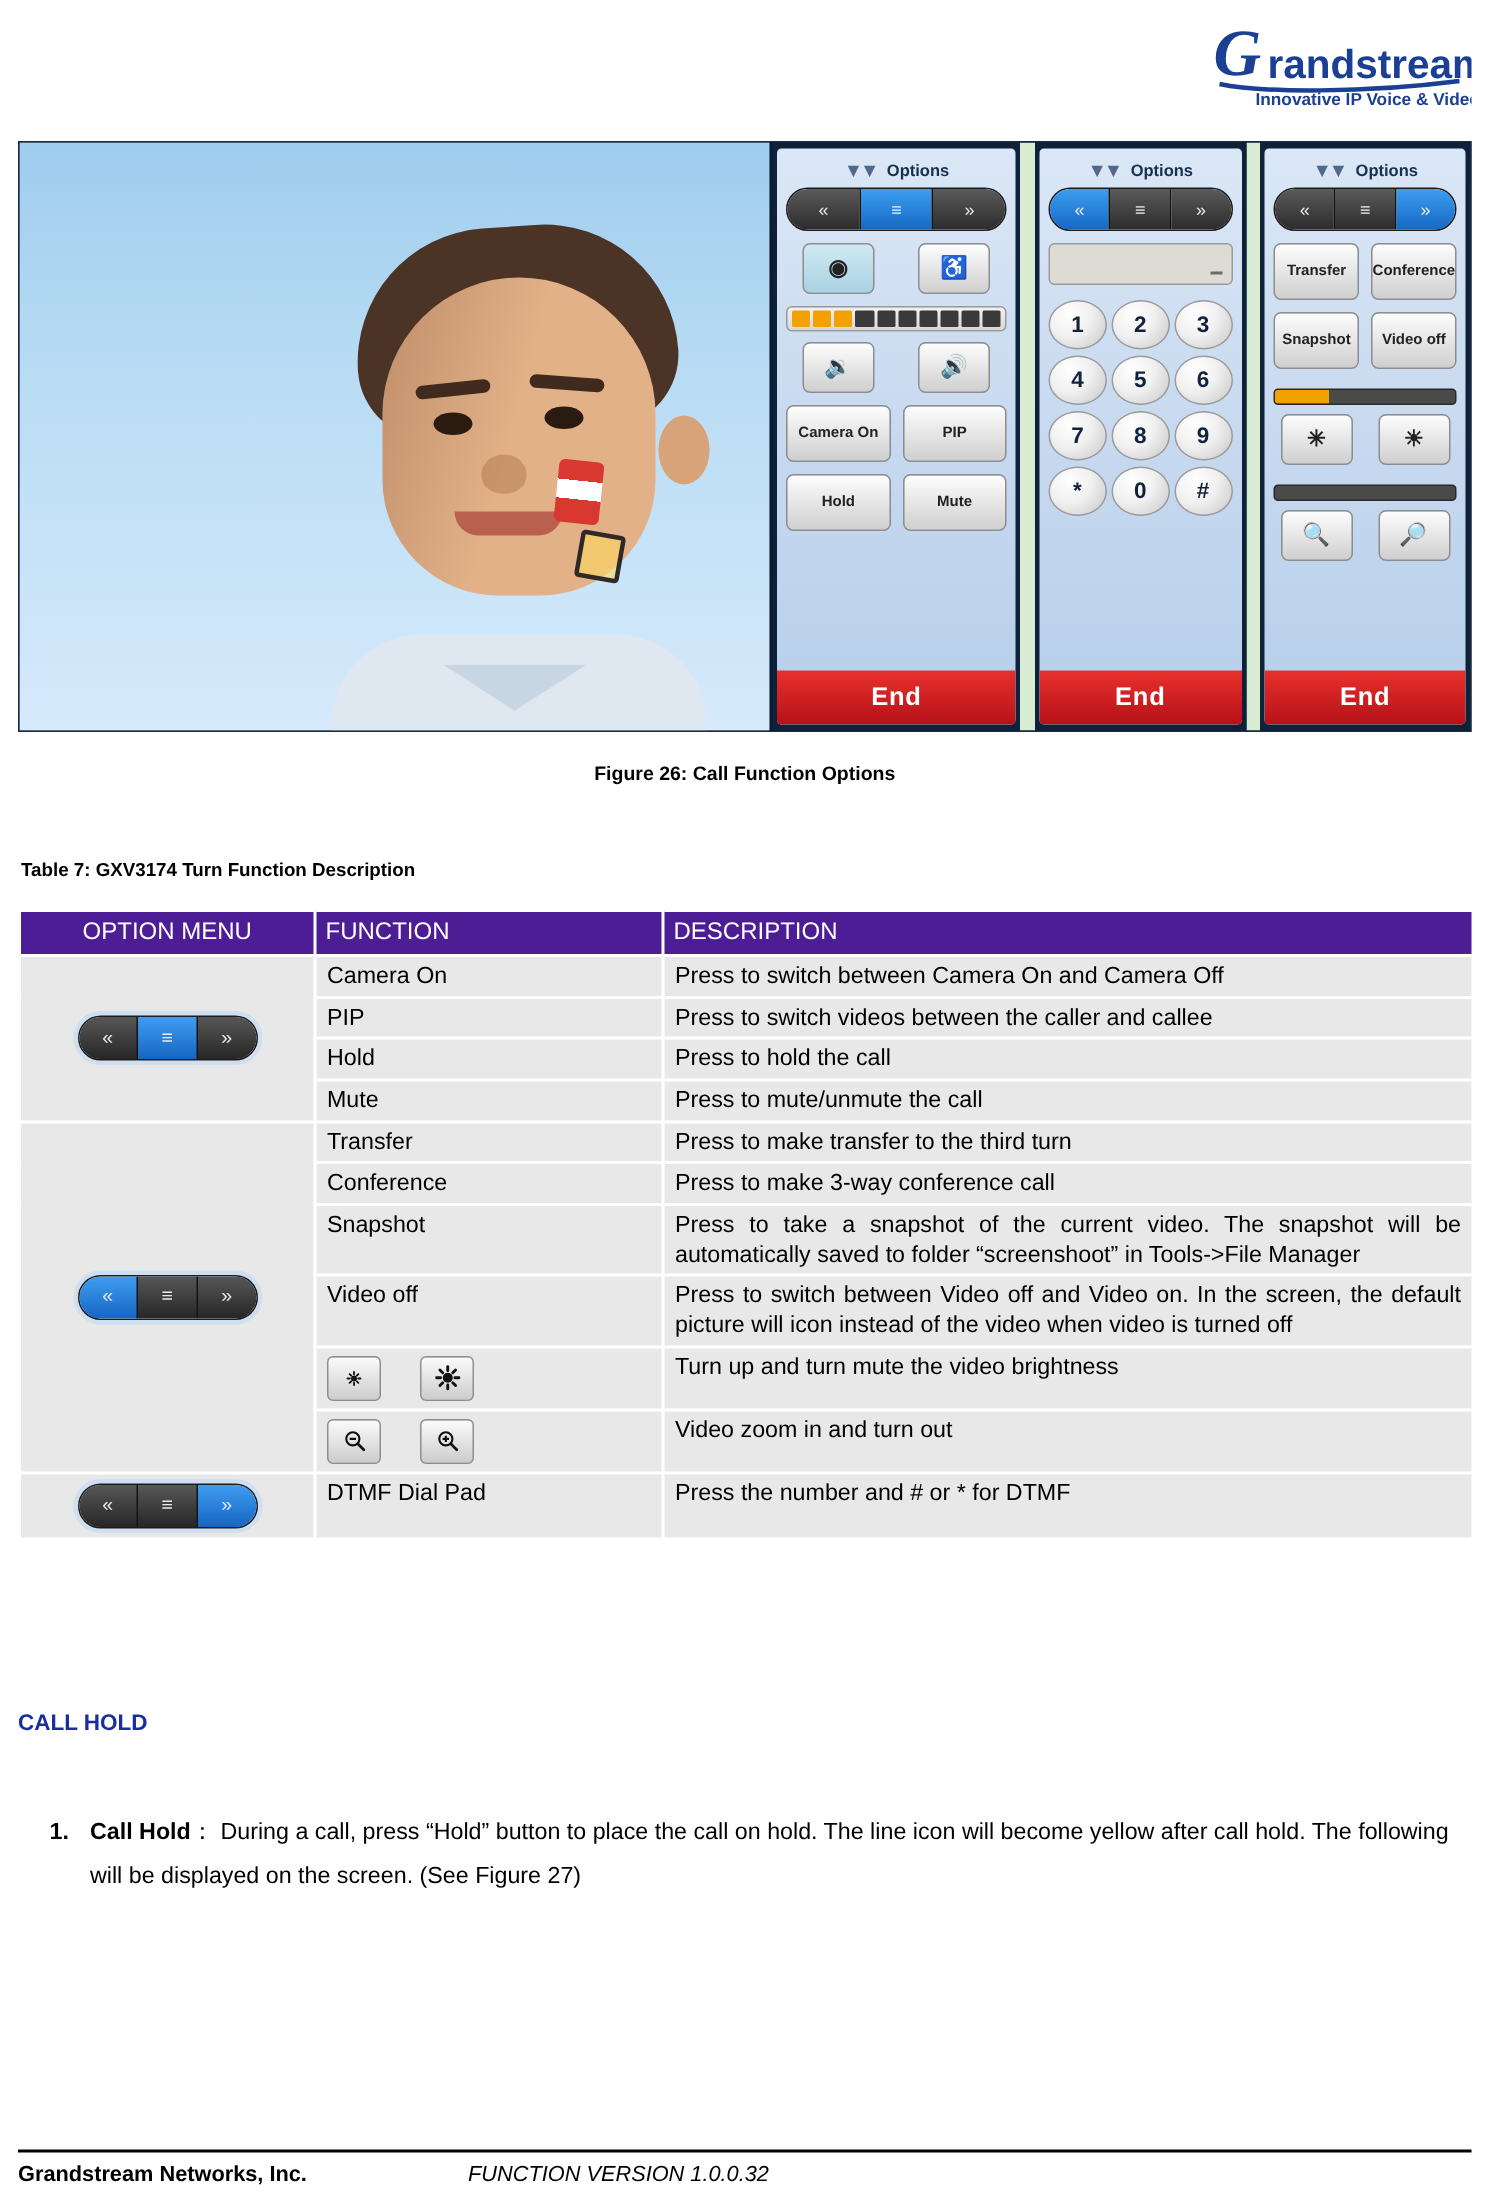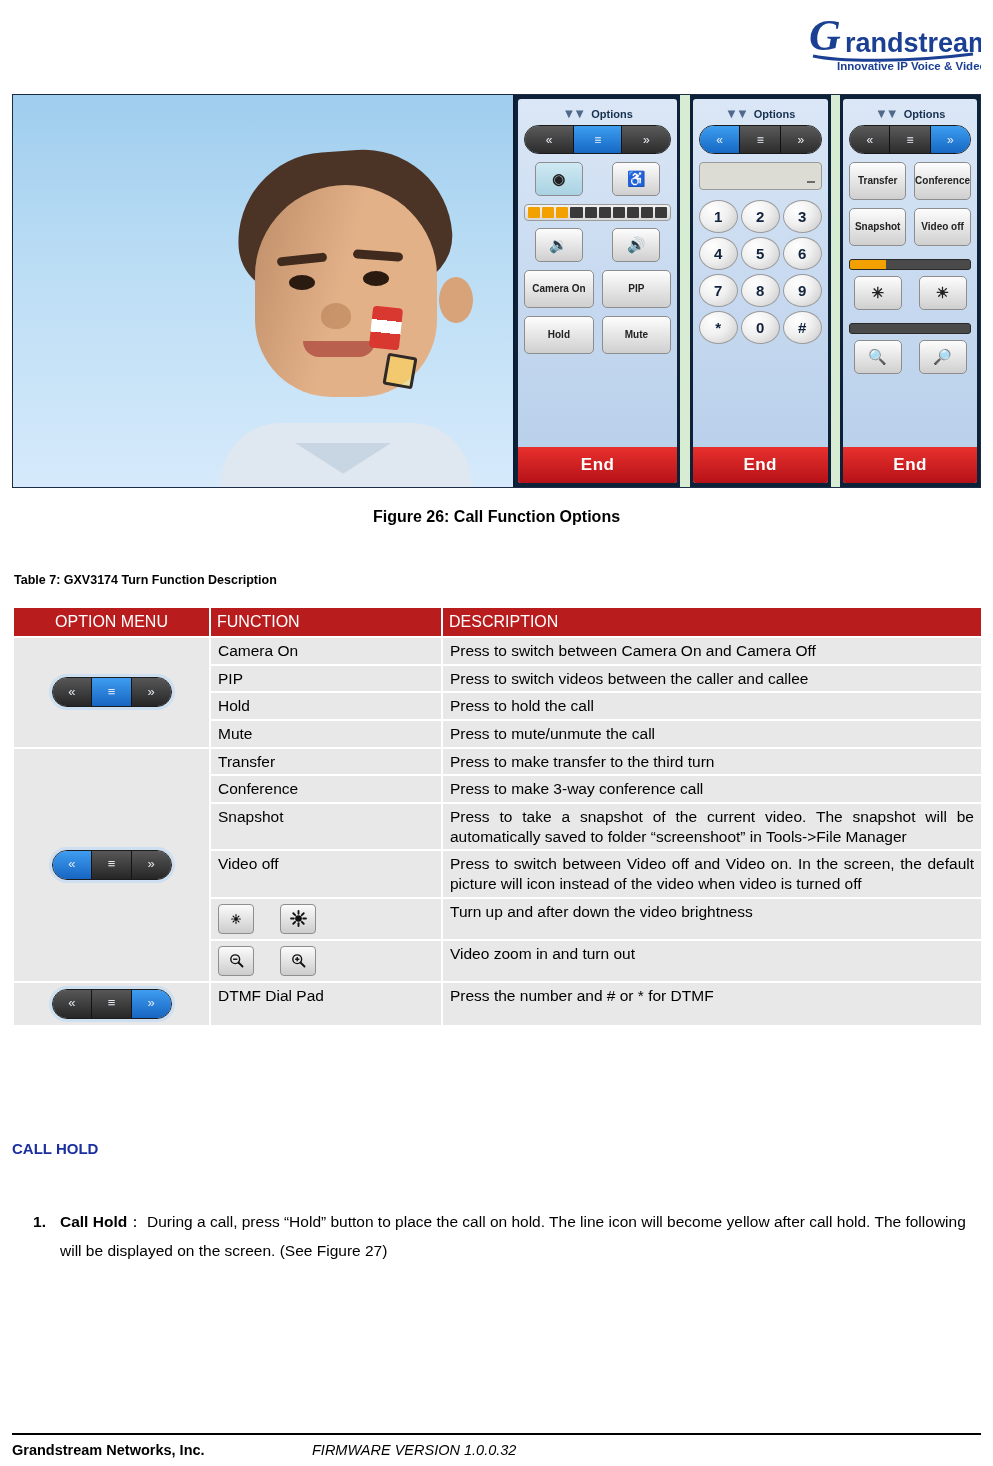--- a/index.html
+++ b/index.html
@@ -340,21 +340,21 @@
     justify-content: center;
     letter-spacing: .5px;
   }
   .spacer { flex: 1; }
 
   
   .fig-caption {
     position: absolute;
     top: 508px; left: 0; right: 0;
     text-align: center;
-    font-size: 16px;
+    font-size: 13px;
     font-weight: bold;
   }
 
   
   .table-title {
     position: absolute;
     left: 14px;
     top: 573px;
     font-size: 12.5px;
     font-weight: bold;
@@ -365,21 +365,21 @@
     top: 606px;
     width: 969px;
     border-collapse: collapse;
     font-size: 15.5px;
     table-layout: fixed;
   }
   table.fn col.c1 { width: 197px; }
   table.fn col.c2 { width: 232px; }
   table.fn col.c3 { width: 540px; }
   table.fn thead th {
-    background: #b91c1c;
+    background: #4c1d95;
     color: #ffffff;
     font-weight: normal;
     font-size: 16px;
     height: 26px;
     padding: 1px 6px;
     border: 2px solid #ffffff;
     text-align: left;
     vertical-align: middle;
   }
   table.fn thead th.opt { text-align: center; }
@@ -739,21 +739,21 @@
                 <line x1="2.6" y1="12" x2="6" y2="12"></line>
                   <line x1="18" y1="12" x2="21.4" y2="12"></line>
                 <line x1="5.4" y1="5.4" x2="7.8" y2="7.8"></line>
                   <line x1="16.2" y1="16.2" x2="18.6" y2="18.6"></line>
                 <line x1="18.6" y1="5.4" x2="16.2" y2="7.8"></line>
                   <line x1="7.8" y1="16.2" x2="5.4" y2="18.6"></line>
               </g>
             </svg>
           </span>
         </td>
-        <td class="justify">Turn up and after down the video brightness</td>
+        <td class="justify">Turn up and turn mute the video brightness</td>
       </tr>
       <tr>
         <td class="iconcell">
           <span class="minibtn">
             <svg width="17" height="17" viewBox="0 0 24 24">
               <circle cx="10.2" cy="10.2" r="6.2" fill="none" stroke="#111" stroke-width="2"></circle>
               <line x1="14.8" y1="14.8" x2="20.5" y2="20.5" stroke="#111" stroke-width="2.6" stroke-linecap="round"></line>
               <line x1="7.2" y1="10.2" x2="13.2" y2="10.2" stroke="#111" stroke-width="2"></line>
             </svg>
           </span>
@@ -789,18 +789,18 @@
     <div class="li">
       <div class="num">1.</div>
       <div class="body"><b>Call Hold</b><span>：</span> <span>During a call, press “Hold” button to place the call on hold. The line icon will become yellow after call hold. The following will be displayed on the screen. (See Figure 27)</span></div>
     </div>
   </div>
 
   <div class="footer">
     <div class="row">
       <div class="f-company">Grandstream Networks, Inc.</div>
       <div class="f-mid">
-        <div class="ver">FIRMWARE VERSION 1.0.0.32</div>
+        <div class="ver">FUNCTION VERSION 1.0.0.32</div>
       </div>
     </div>
   </div>
 
 </div>
 
 </body></html>

